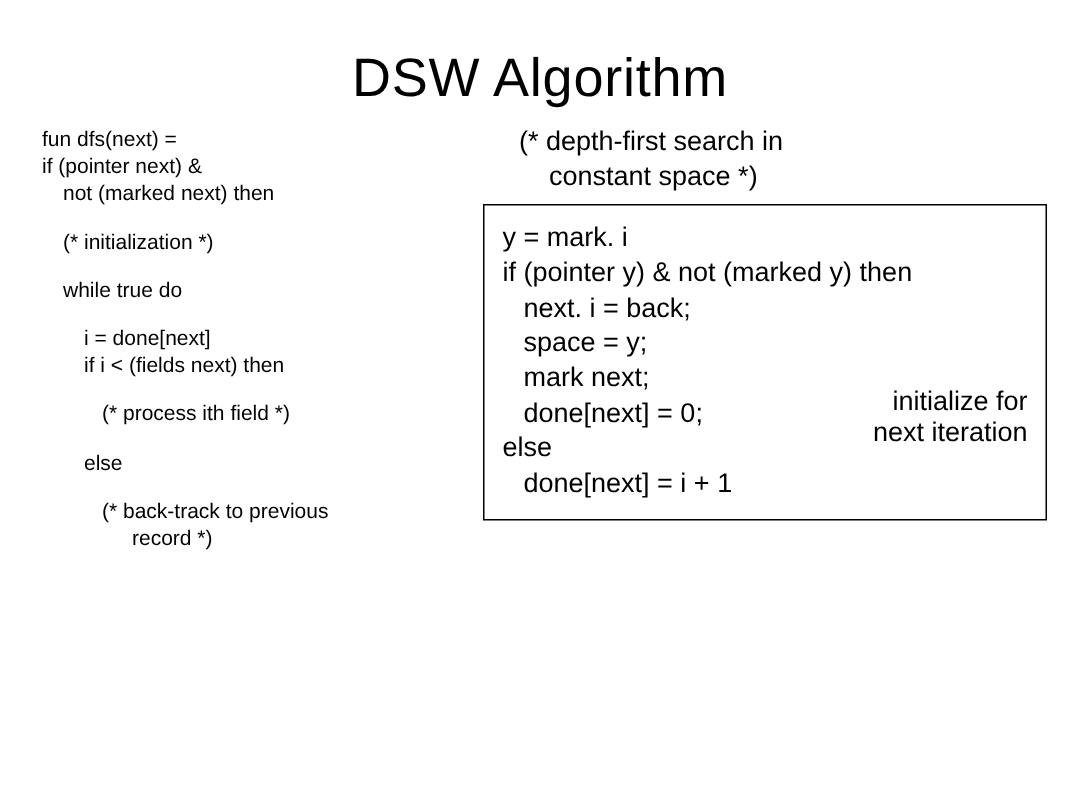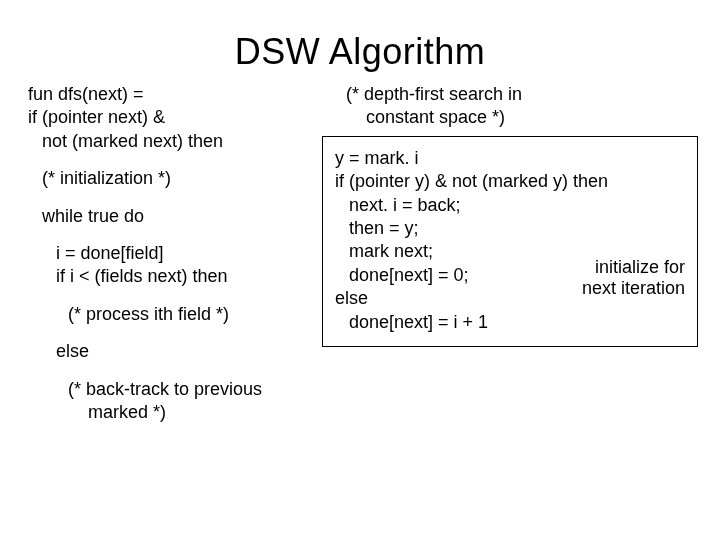--- a/index.html
+++ b/index.html
@@ -21,21 +21,21 @@
     margin-bottom: 10px;
     letter-spacing: 0.5px;
   }
   .content {
     display: flex;
     flex-direction: row;
     padding: 0 22px 0 28px;
   }
   .left-col {
     width: 300px;
-    font-size: 18px;
+    font-size: 14px;
     line-height: 1.3;
   }
   .right-col {
     flex: 1;
     position: relative;
     font-size: 18px;
     line-height: 1.3;
   }
   .block {
     margin-bottom: 14px;
@@ -76,45 +76,45 @@
       <div>fun dfs(next) =</div>
       <div>if (pointer next) &amp;</div>
       <div class="indent1">not (marked next) then</div>
     </div>
 
     <div class="block indent1">(* initialization *)</div>
 
     <div class="block indent1">while true do</div>
 
     <div class="block">
-      <div class="indent2">i = done[field]</div>
+      <div class="indent2">i = done[next]</div>
       <div class="indent2">if i &lt; (fields next) then</div>
     </div>
 
     <div class="block indent3">(* process ith field *)</div>
 
     <div class="block indent2">else</div>
 
     <div class="block">
       <div class="indent3">(* back-track to previous</div>
-      <div style="padding-left:60px">marked *)</div>
+      <div style="padding-left:60px">record *)</div>
     </div>
   </div>
 
   <div class="right-col">
     <div class="comment-right">
       <div>(* depth-first search in</div>
       <div style="padding-left:20px">constant space *)</div>
     </div>
 
     <div class="boxed">
       <div class="line">y = mark. i</div>
       <div class="line">if (pointer y) &amp; not (marked y) then</div>
       <div class="line indent1">next. i = back;</div>
-      <div class="line indent1">then = y;</div>
+      <div class="line indent1">space = y;</div>
       <div class="line indent1">mark next;</div>
       <div class="line indent1">done[next] = 0;</div>
       <div class="line">else</div>
       <div class="line indent1">done[next] = i + 1</div>
 
       <div class="annot">
         <div>initialize for</div>
         <div>next iteration</div>
       </div>
     </div>

